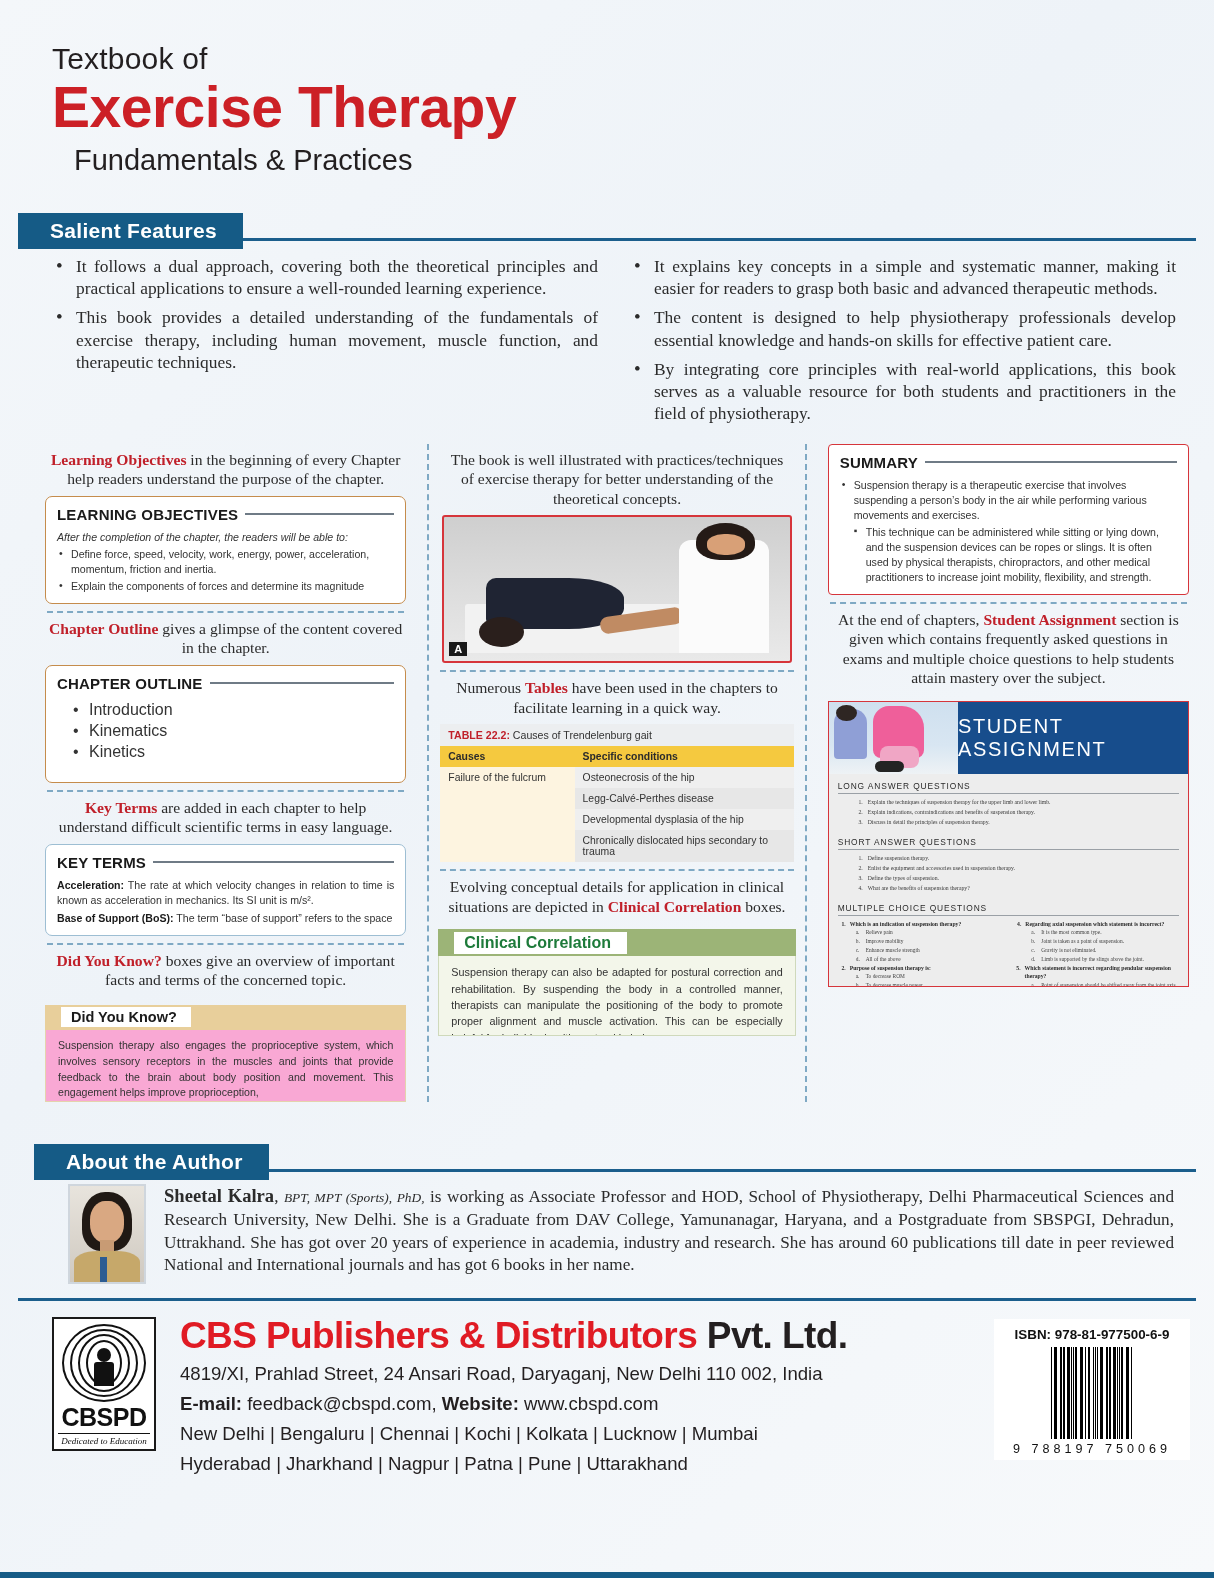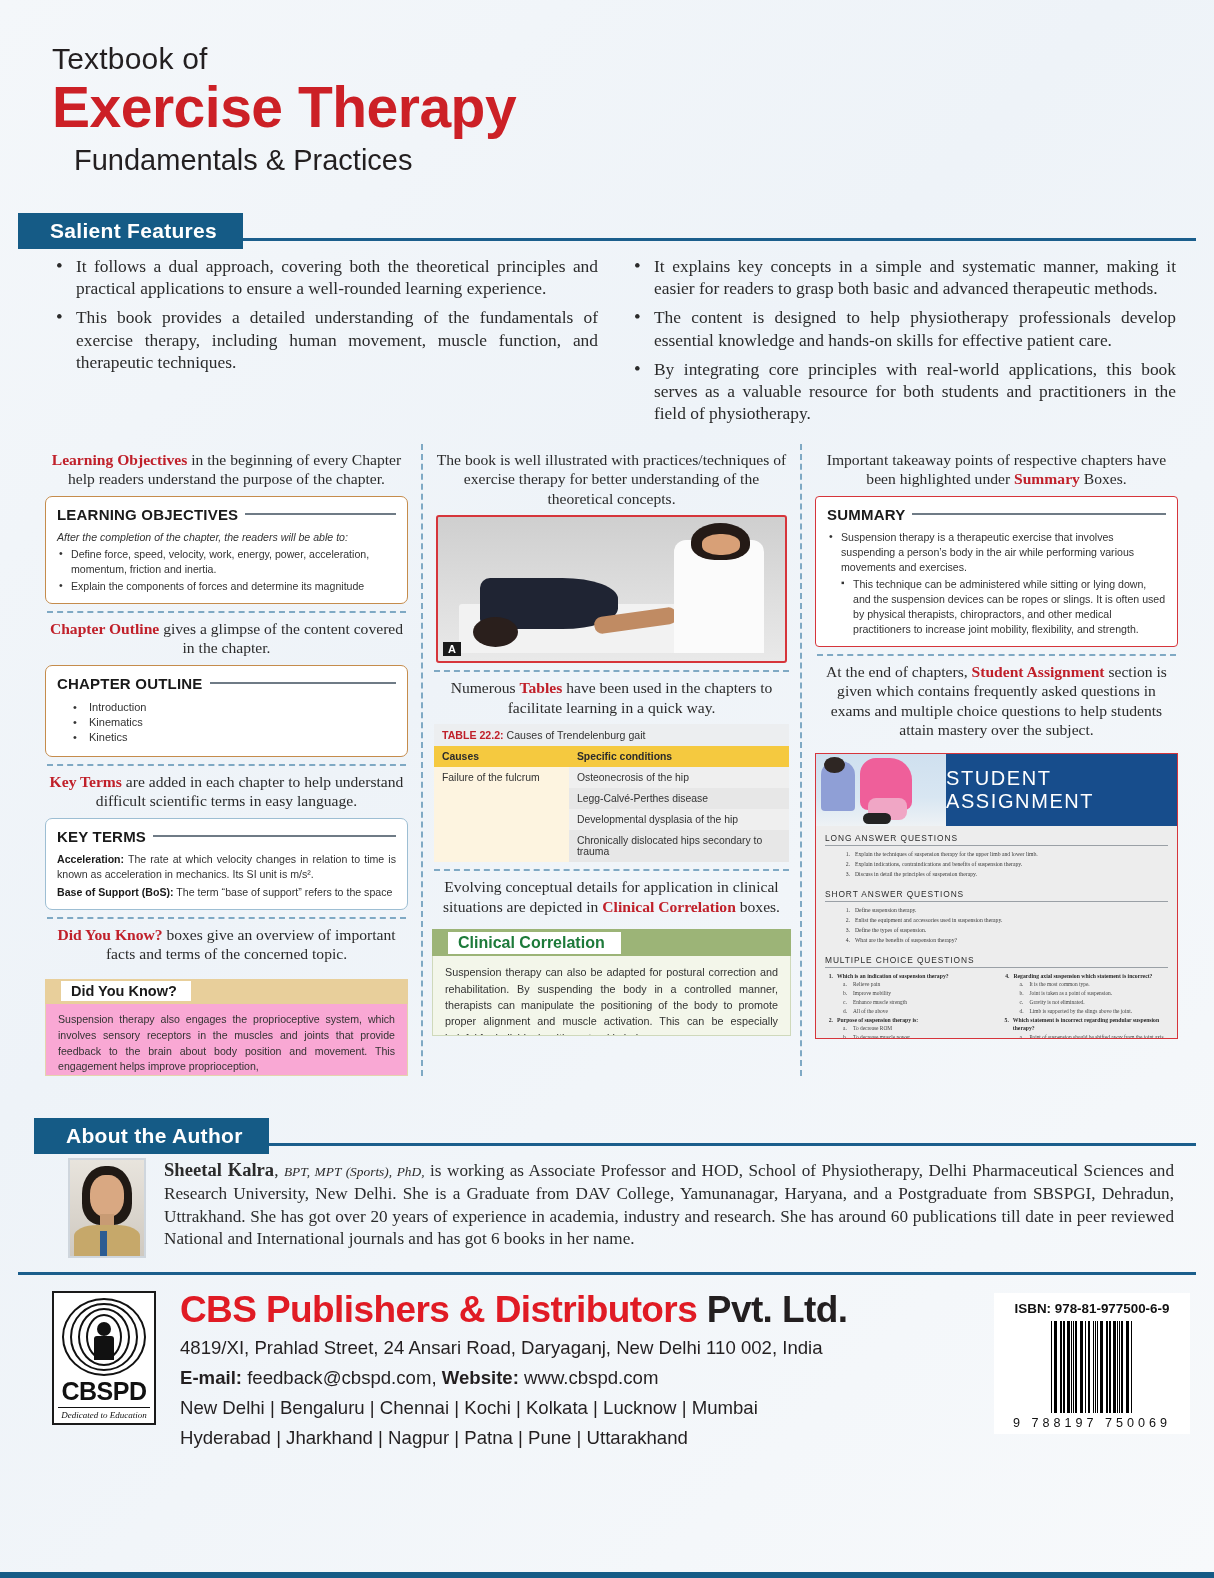--- a/index.html
+++ b/index.html
@@ -53,21 +53,21 @@
     font-size: 17.4px; line-height: 1.28; color: #2b2b2b;
     text-align: justify; text-justify: inter-word;
   }
   .feat-col li::before {
     content: "•"; position: absolute; left: 6px; top: -1px;
     font-size: 19px; color: #2b2b2b;
   }
 
   
   .grid {
-    display: flex; padding: 12px 27px 0 36px; gap: 4px;
+    display: flex; padding: 12px 16px 0 36px; gap: 12px;
   }
   .gcol { width: 33.33%; padding: 0 9px; }
   .gcol.mid { border-left: 2px dashed #7fa9c4; border-right: 2px dashed #7fa9c4; }
   .caption {
     text-align: center; font-size: 15.6px; line-height: 1.25;
     color: #2b2b2b; padding: 6px 4px 7px 4px;
   }
   .caption .hl { color: #c0202a; font-weight: bold; }
   .dashrow { border-top: 2px dashed #7fa9c4; margin: 7px 2px 0 2px; }
 
@@ -86,21 +86,21 @@
   .box-body { font-size: 10.6px; color: #333; line-height: 1.42; margin-top: 7px; }
   .box-body .it { font-style: italic; }
   .box-body ul { list-style: none; margin-top: 2px; }
   .box-body li { position: relative; padding-left: 14px; margin-top: 2px; }
   .box-body li::before { content: "•"; position: absolute; left: 2px; top: -1px; }
   .box-body li.sq { padding-left: 26px; }
   .box-body li.sq::before { content: "▪"; left: 14px; font-size: 10px; }
   .box-body p { margin-top: 3px; text-align: justify; }
   .box-body b { color: #1a1a1a; }
 
-  .outline-list { font-size: 11px; color: #333; margin: 9px 0 4px 14px; }
+  .outline-list { font-size: 16px; color: #333; margin: 9px 0 12px 14px; }
   .outline-list li { position: relative; list-style: none; padding-left: 18px; margin: 3px 0; }
   .outline-list li::before { content: "•"; position: absolute; left: 2px; }
 
   
   .dyk { position: relative; margin-top: 8px; }
   .dyk-bar { height: 25px; background: #e8cf9b; display: flex; align-items: center; }
   .dyk-tab {
     margin-left: 16px; background: #fff; padding: 2px 14px 2px 10px;
     font-family: "Liberation Sans", sans-serif; font-weight: bold;
     font-size: 14.5px; color: #1a1a1a;
@@ -444,23 +444,20 @@
       <div class="cc">
         <div class="cc-bar">
           <div class="cc-tab">Clinical Correlation</div>
         </div>
         <div class="cc-body">Suspension therapy can also be adapted for postural correction and rehabilitation. By suspending the body in a controlled manner, therapists can manipulate the positioning of the body to promote proper alignment and muscle activation. This can be especially helpful for individuals with postural imbalances</div>
       </div>
     </div>
 
     <div class="gcol">
 
-      <div class="caption">
-        <span>Important takeaway points of respective chapters have been highlighted under </span><span class="hl">Summary</span><span> Boxes.</span>
-      </div>
 
       <div class="obox red">
         <div class="box-head">
           <span>SUMMARY</span>
           <span class="rule"></span>
         </div>
         <div class="box-body">
           <ul>
             <li>Suspension therapy is a therapeutic exercise that involves suspending a person’s body in the air while performing various movements and exercises.</li>
             <li class="sq">This technique can be administered while sitting or lying down, and the suspension devices can be ropes or slings. It is often used by physical therapists, chiropractors, and other medical practitioners to increase joint mobility, flexibility, and strength.</li>

